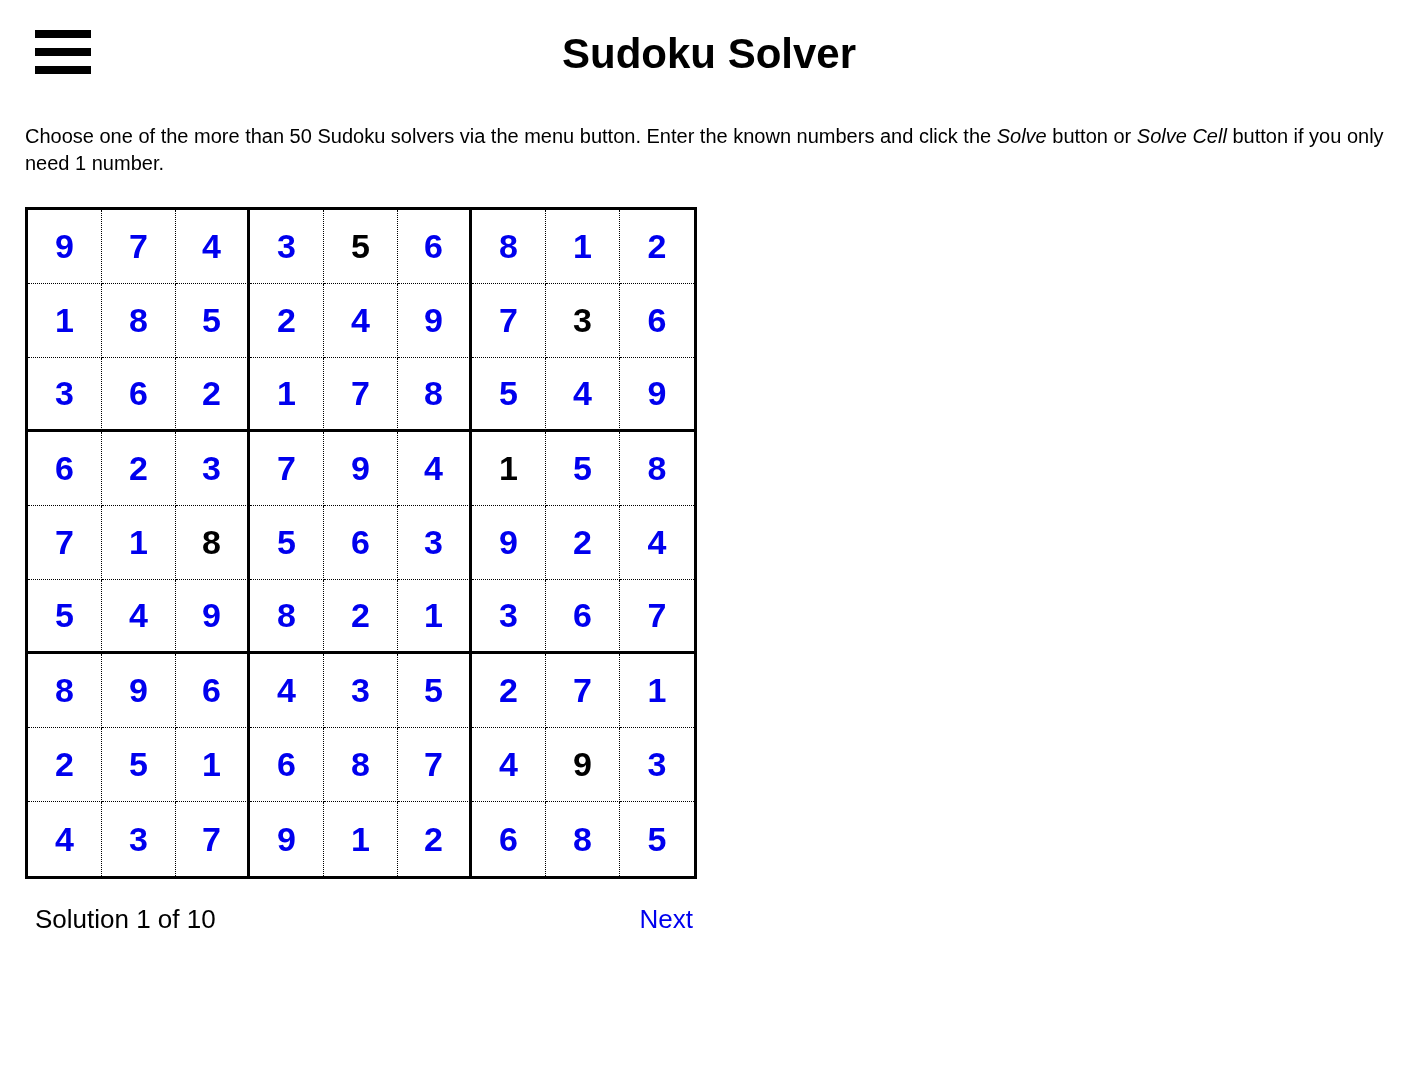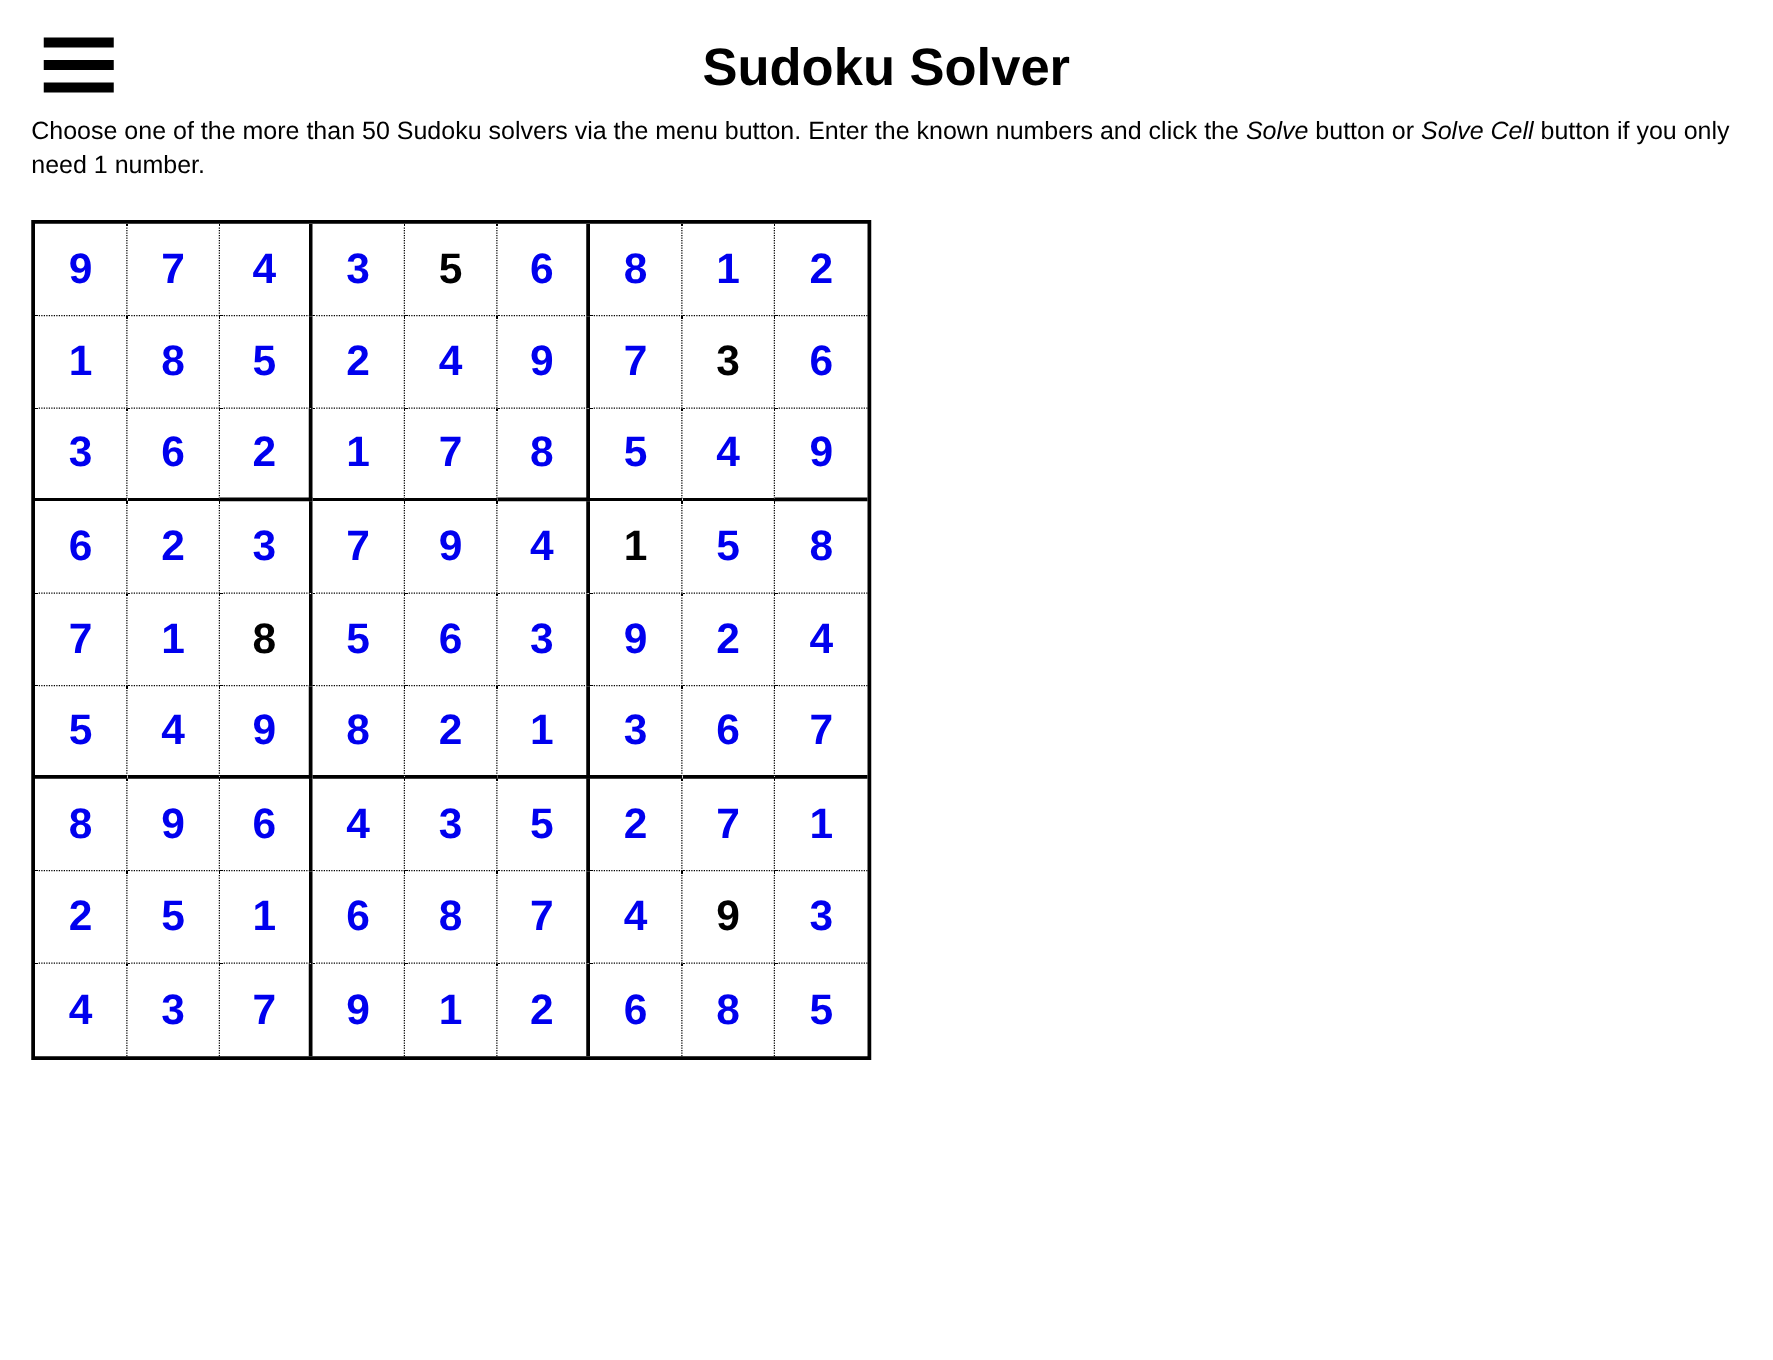--- a/index.html
+++ b/index.html
@@ -10,21 +10,21 @@
 
     body {
       font-family: Arial, Helvetica, sans-serif;
       background: #fff;
       padding: 20px;
       width: 1418px;
     }
 
     .header {
       position: relative;
-      margin-bottom: 14px;
+      margin-bottom: 45px;
     }
 
     .menu-icon {
       position: absolute;
       left: 15px;
       top: 10px;
       width: 56px;
       height: 44px;
       cursor: pointer;
       display: flex;
@@ -233,13 +233,17 @@
         <div class="sudoku-cell solved">3</div>
         <div class="sudoku-cell solved">7</div>
         <div class="sudoku-cell solved">9</div>
         <div class="sudoku-cell solved">1</div>
         <div class="sudoku-cell solved">2</div>
         <div class="sudoku-cell solved">6</div>
         <div class="sudoku-cell solved">8</div>
         <div class="sudoku-cell solved">5</div>
       </div></div>
 
+  <div class="footer">
+    <span class="solution-label">Solution 1 of 10</span>
+    <span class="next-link">Next</span>
+  </div>
 </div>
 
 </body></html>

